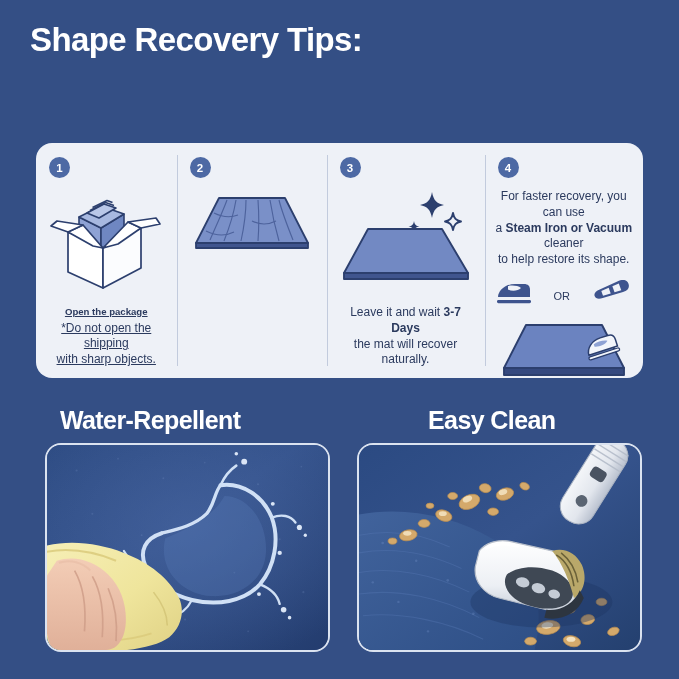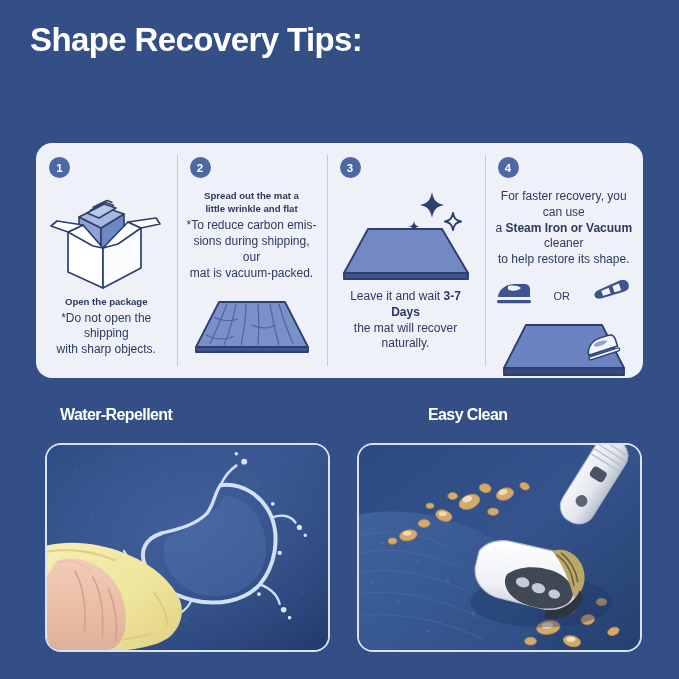--- a/index.html
+++ b/index.html
@@ -47,21 +47,21 @@
   }
   .step-text { text-align: center; color: #2b3a5e; line-height: 1.32; }
   .step-text .strong { font-weight: bold; }
   .t-11 { font-size: 9.6px; }
   .t-10 { font-size: 12px; }
   .art { display: flex; align-items: center; justify-content: center; }
 
   
   .feat-title {
     position: absolute; color: #ffffff; font-weight: bold;
-    font-size: 16px; letter-spacing: -0.6px;
+    font-size: 25px; letter-spacing: -0.6px;
   }
   .feat-title.left  { left: 60px;  top: 406px; }
   .feat-title.right { left: 428px; top: 406px; }
 
   .photo {
     position: absolute; top: 443px; width: 285px; height: 209px;
     border-radius: 16px; border: 2px solid #dbe3f0; overflow: hidden;
   }
   .photo.left  { left: 45px; }
   .photo.right { left: 357px; }
@@ -97,36 +97,29 @@
           <g stroke="#2c3f6e" stroke-width="1.7" stroke-linejoin="round" fill="#ffffff">
             <path d="M22 52 L22 92 L57 108 L57 68 Z"></path>
             <path d="M57 68 L57 108 L95 88 L95 48 Z" fill="#fbfcfe"></path>
             <path d="M22 52 L47 66 L57 68 L37 45 Z"></path>
             <path d="M95 48 L72 64 L57 68 L82 42 Z"></path>
             <path d="M22 52 L37 45 L11 41 L5 46 Z"></path>
             <path d="M95 48 L82 42 L110 38 L114 44 Z"></path>
           </g>
         </svg>
       </div>
-      <div class="step-text" style="margin-top:4px;">
+      <div class="step-text" style="margin-top:14px;text-decoration:underline;">
         <div class="t-11 strong">Open the package</div>
         <div class="t-10" style="margin-top:2px;">*Do not open the shipping</div>
         <div class="t-10">with sharp objects.</div>
       </div>
     </div>
 
     <div class="step">
       <div class="badge">2</div>
-      <div class="step-text" style="margin-top:12px;">
-        <div class="t-11 strong">Spread out the mat a</div>
-        <div class="t-11 strong">little wrinkle and flat</div>
-        <div class="t-10" style="margin-top:3px;">*To reduce carbon emis-</div>
-        <div class="t-10">sions during shipping, our</div>
-        <div class="t-10">mat is vacuum-packed.</div>
-      </div>
       <div class="art" style="margin-top:13px;">
         <svg width="132" height="62" viewBox="0 0 132 62">
           <g stroke="#2c3f6e" stroke-width="1.8" stroke-linejoin="round">
             <path d="M10 52 L122 52 L122 57 L10 57 Z" fill="#40558e"></path>
             <path d="M33 7 L99 7 L122 52 L10 52 Z" fill="#7a90c8"></path>
           </g>
           <g stroke="#4a5f99" stroke-width="1.15" fill="none" opacity="0.92">
             <path d="M41 9 C37 20, 31 33, 24 49"></path>
             <path d="M50 9 C48 21, 44 35, 38 50"></path>
             <path d="M60 9 C60 22, 58 36, 55 50"></path>
@@ -152,21 +145,21 @@
             <path d="M78 37 C78.6 40.6, 79.9 41.9, 83.5 42.5 C79.9 43.1, 78.6 44.4, 78 48 C77.4 44.4, 76.1 43.1, 72.5 42.5 C76.1 41.9, 77.4 40.6, 78 37 Z"></path>
             <path d="M103 48 C104.2 55.4, 106.6 57.8, 114 59 C106.6 60.2, 104.2 62.6, 103 70 C101.8 62.6, 99.4 60.2, 92 59 C99.4 57.8, 101.8 55.4, 103 48 Z" fill="none" stroke="#2c3f6e" stroke-width="2" stroke-linejoin="round"></path>
           </g>
 
           <g stroke="#2c3f6e" stroke-width="1.9" stroke-linejoin="round">
             <path d="M8 89 L132 89 L132 95 L8 95 Z" fill="#40558e"></path>
             <path d="M32 45 L106 45 L132 89 L8 89 Z" fill="#7289c3"></path>
           </g>
         </svg>
       </div>
-      <div class="step-text" style="margin-top:0;">
+      <div class="step-text" style="margin-top:16px;">
         <div class="t-10">
           <span>Leave it and wait </span><span class="strong">3-7 Days</span>
         </div>
         <div class="t-10">the mat will recover</div>
         <div class="t-10">naturally.</div>
       </div>
     </div>
 
     <div class="step">
       <div class="badge">4</div>

